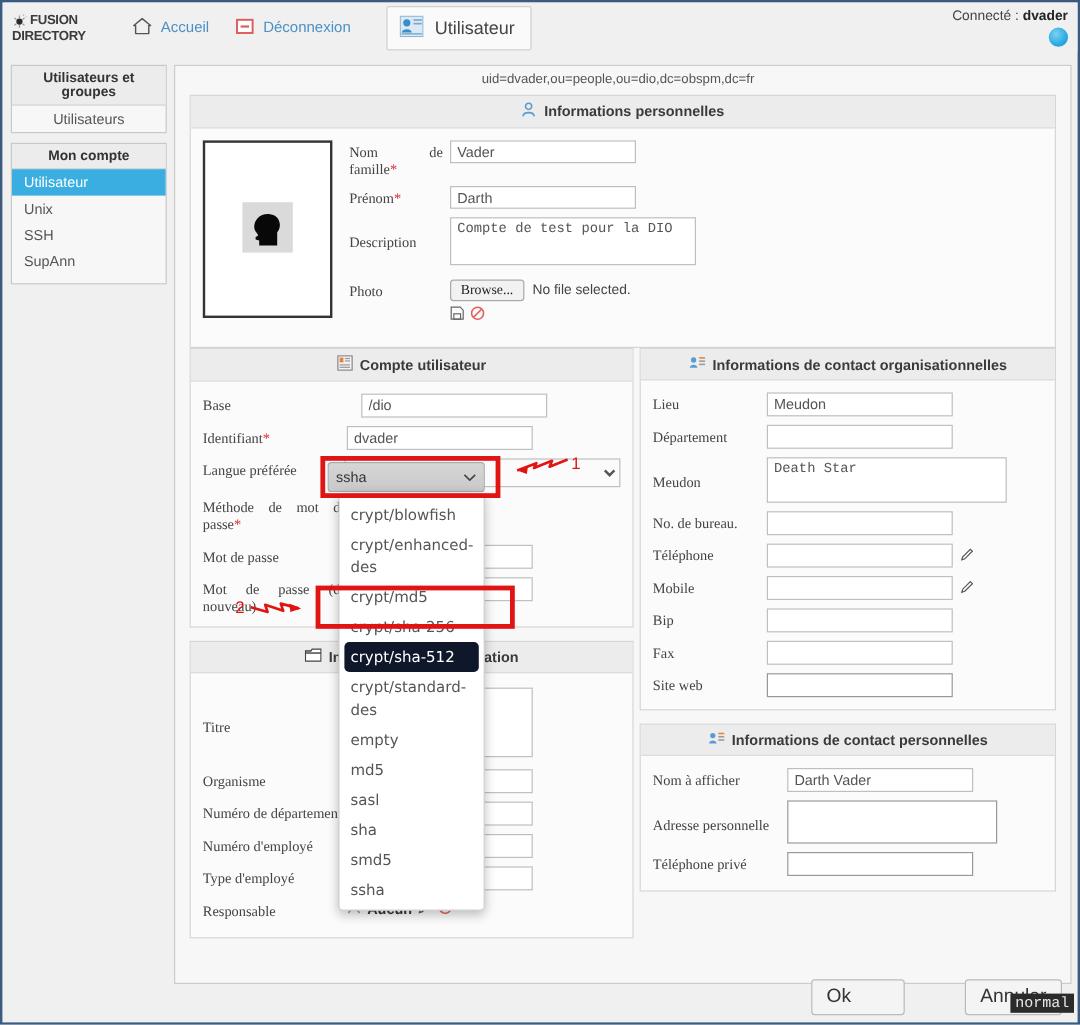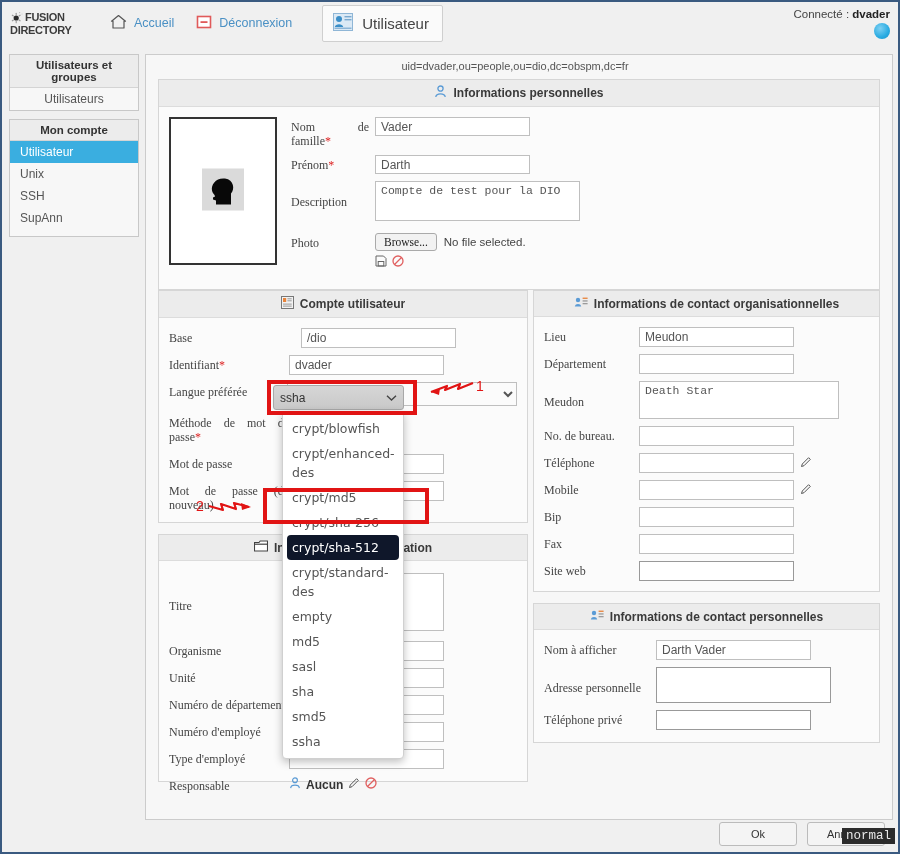--- a/index.html
+++ b/index.html
@@ -154,24 +154,24 @@
   #ddlist .opt.sel { background:#0f172a; color:#fff; border-radius:4px; margin:0 4px; padding:3px 5px; }
   
   .redbox { position:absolute; border:4px solid #e11414; z-index:60; pointer-events:none; }
   .annot { position:absolute; z-index:61; color:#e11414; font-size:15px; font-family:"Liberation Sans",sans-serif; }
   
   #footer {
     position:absolute; left:143px; bottom:6px; width:748px;
     display:flex; justify-content:flex-end; gap:10px; padding-right:8px;
   }
   .fbtn {
-    min-width:78px; text-align:center;
+    min-width:78px; text-align:left;
     border:1px solid #bbb; border-radius:3px;
-    background:#f4f4f4; color:#333; font-size:11px;
-    padding:5px 12px; cursor:pointer;
+    background:#f4f4f4; color:#333; font-size:16px;
+    padding:5px 12px; cursor:pointer;margin-left:40px;
   }
   #normalbadge {
     position:absolute; right:3px; bottom:8px;
     background:#2b2b2b; color:#e8e8e8;
     font-family:"Liberation Mono", monospace; font-size:12.5px;
     padding:1px 4px; z-index:90;
   }
   .ico { display:inline-block; vertical-align:middle; }
 </style>
 </head>
@@ -401,24 +401,20 @@
             </span>
             <span>Informations d'organisation</span>
           </div>
           <div class="pbody" style="padding:12px 10px 8px 10px">
             <div class="row" style="margin-bottom:10px">
               <div class="lab" style="width:120px;padding-top:26px">Titre</div>
               <textarea style="width: 155px; height: 58px;"></textarea>
             </div>
             <div class="row">
               <div class="lab" style="width:120px">Organisme</div>
-              <input type="text" style="width: 155px; height: 20px;" value="">
-            </div>
-            <div class="row">
-              <div class="lab" style="width:120px">Unité</div>
               <input type="text" style="width: 155px; height: 20px;" value="">
             </div>
             <div class="row">
               <div class="lab" style="width:120px">Numéro de département</div>
               <input type="text" style="width: 155px; height: 20px;" value="">
             </div>
             <div class="row">
               <div class="lab" style="width:120px">Numéro d'employé</div>
               <input type="text" style="width: 155px; height: 20px;" value="">
             </div>

